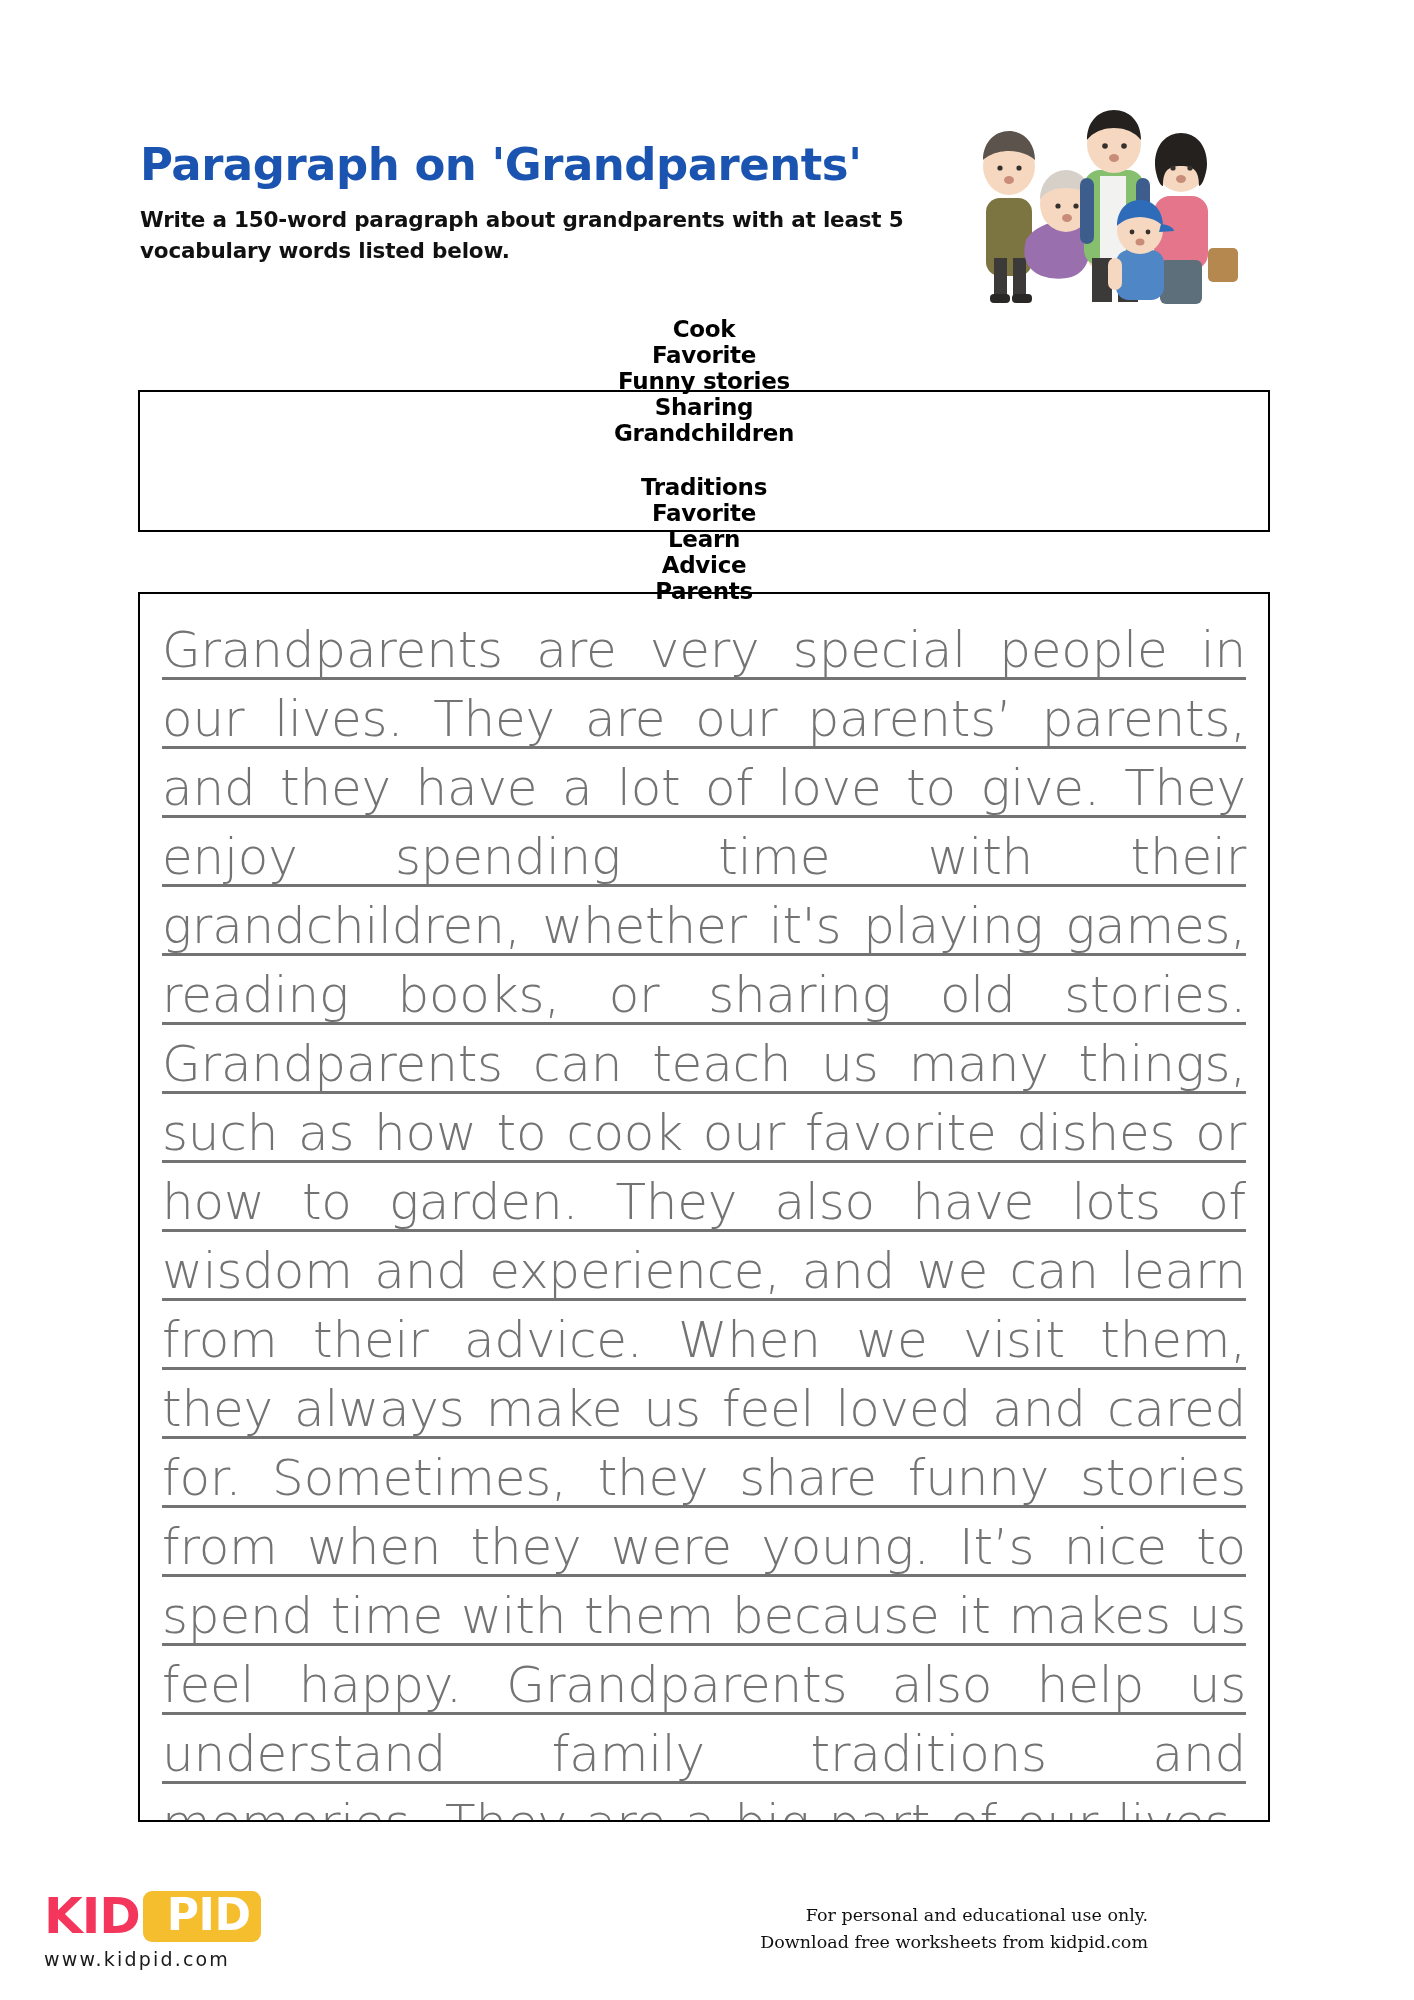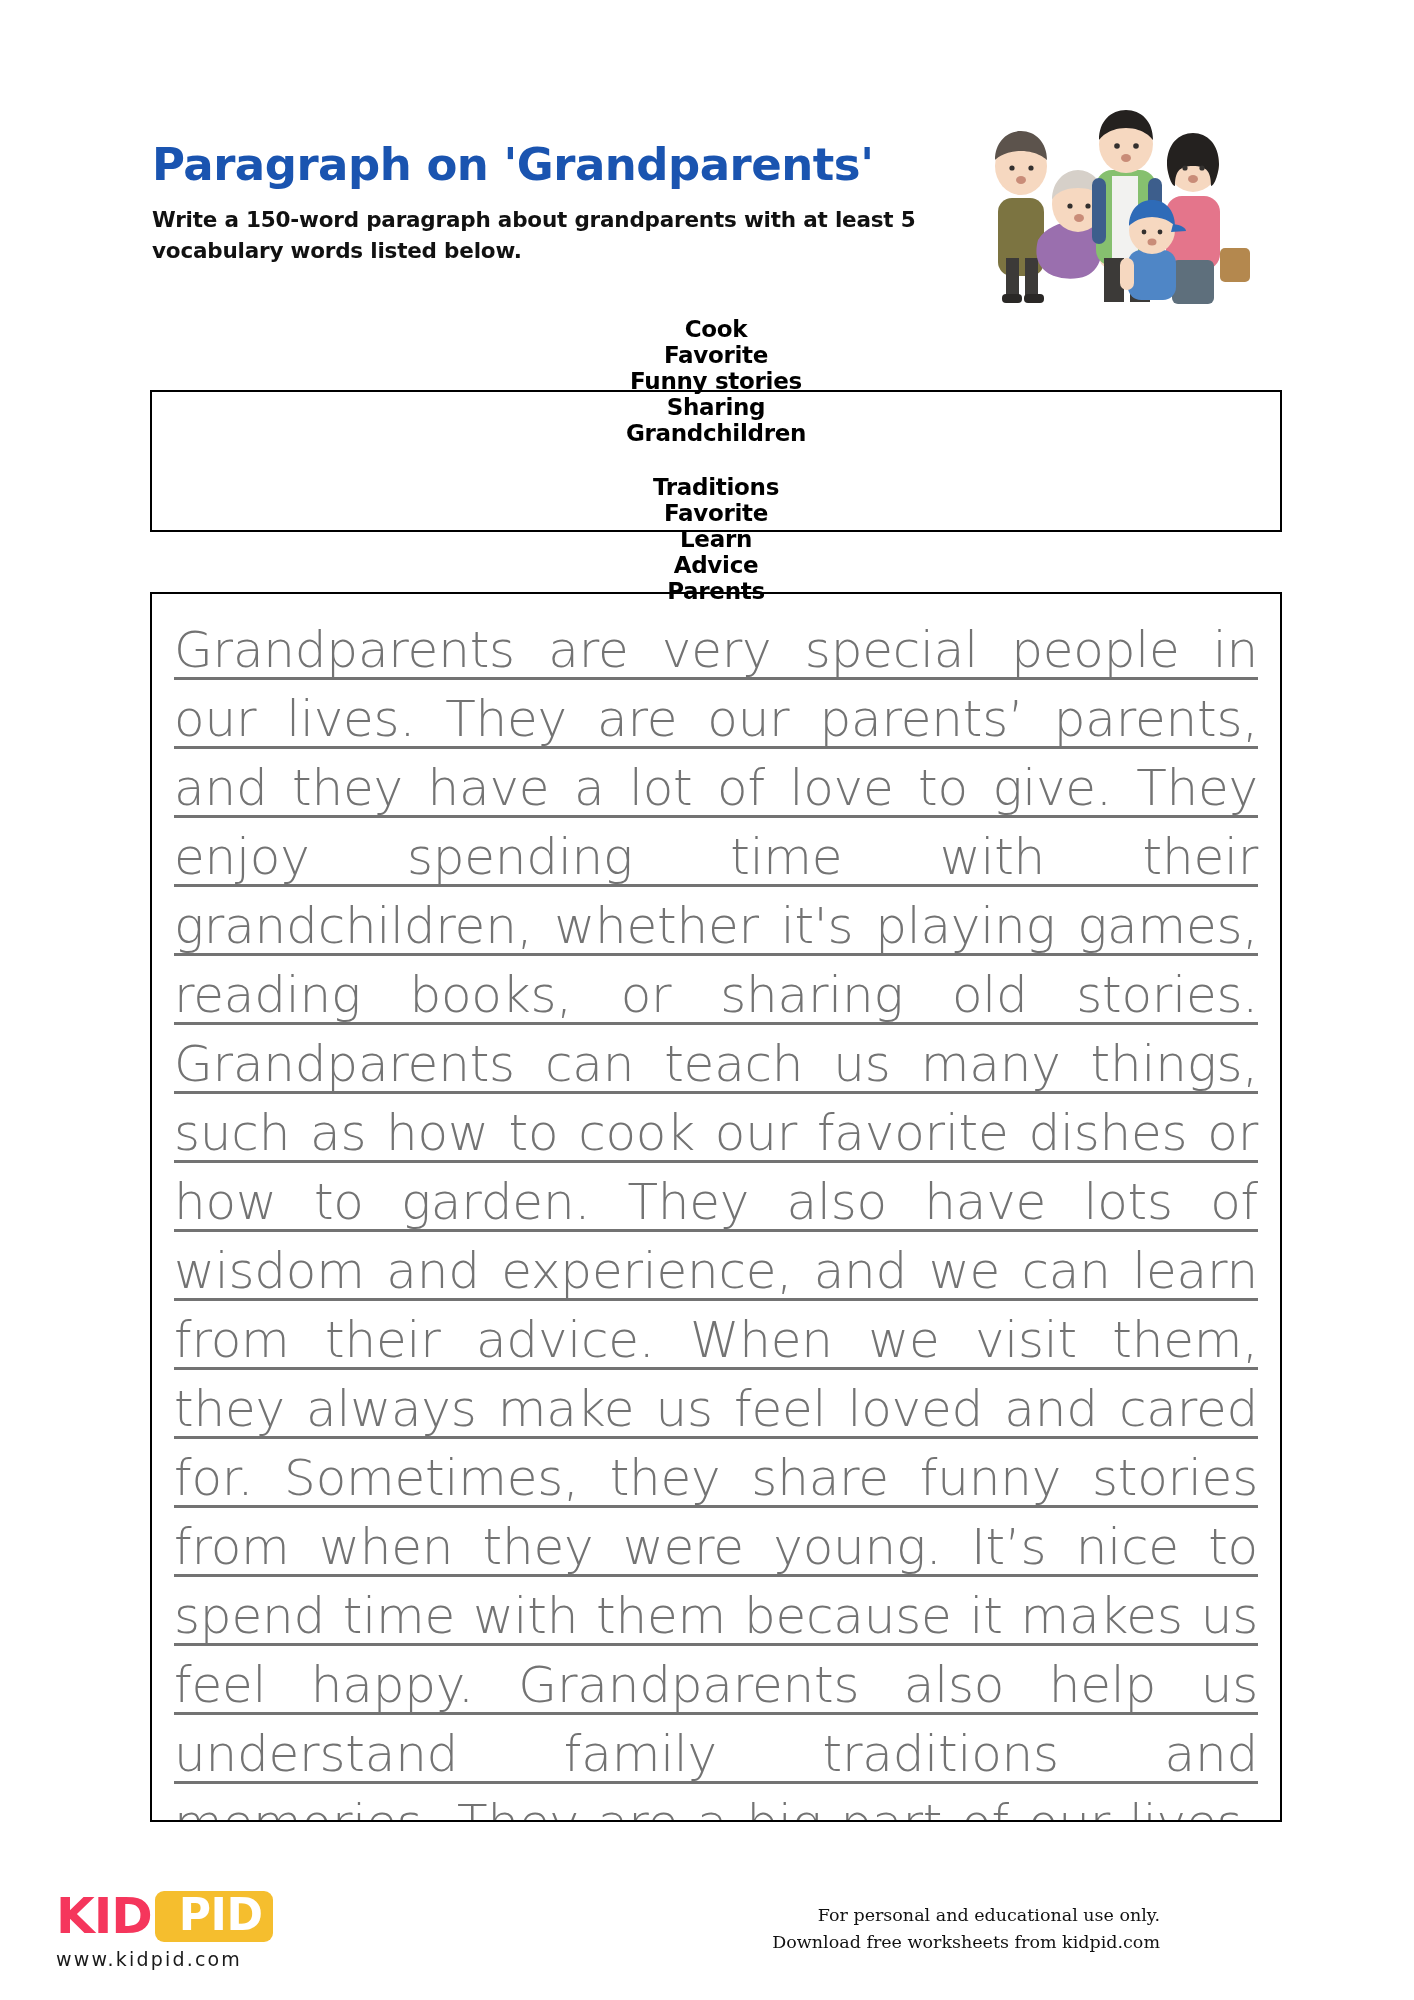--- a/index.html
+++ b/index.html
@@ -8,21 +8,20 @@
     height: 2000px;
     background: #ffffff;
     font-family: "Liberation Sans", sans-serif;
     overflow: hidden;
   }
   .page {
     position: relative;
     width: 1200px;
     height: 2000px;
     background: #ffffff;
-    margin-left: 12px;
   }
 
   
   .header {
     position: absolute;
     left: 140px;
     top: 140px;
     width: 830px;
   }
   .title {

